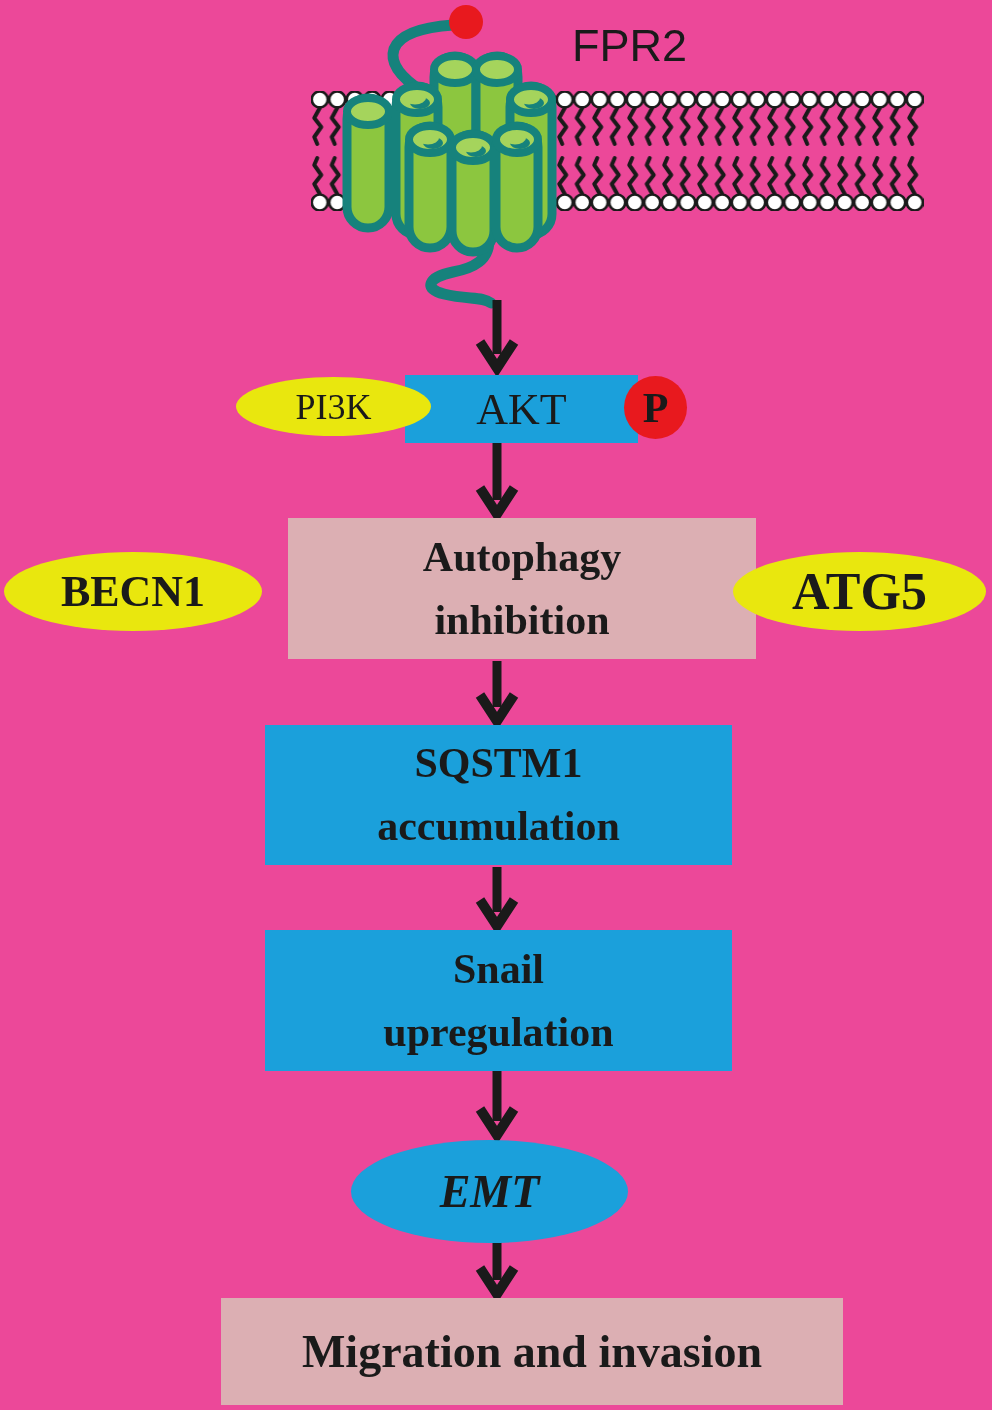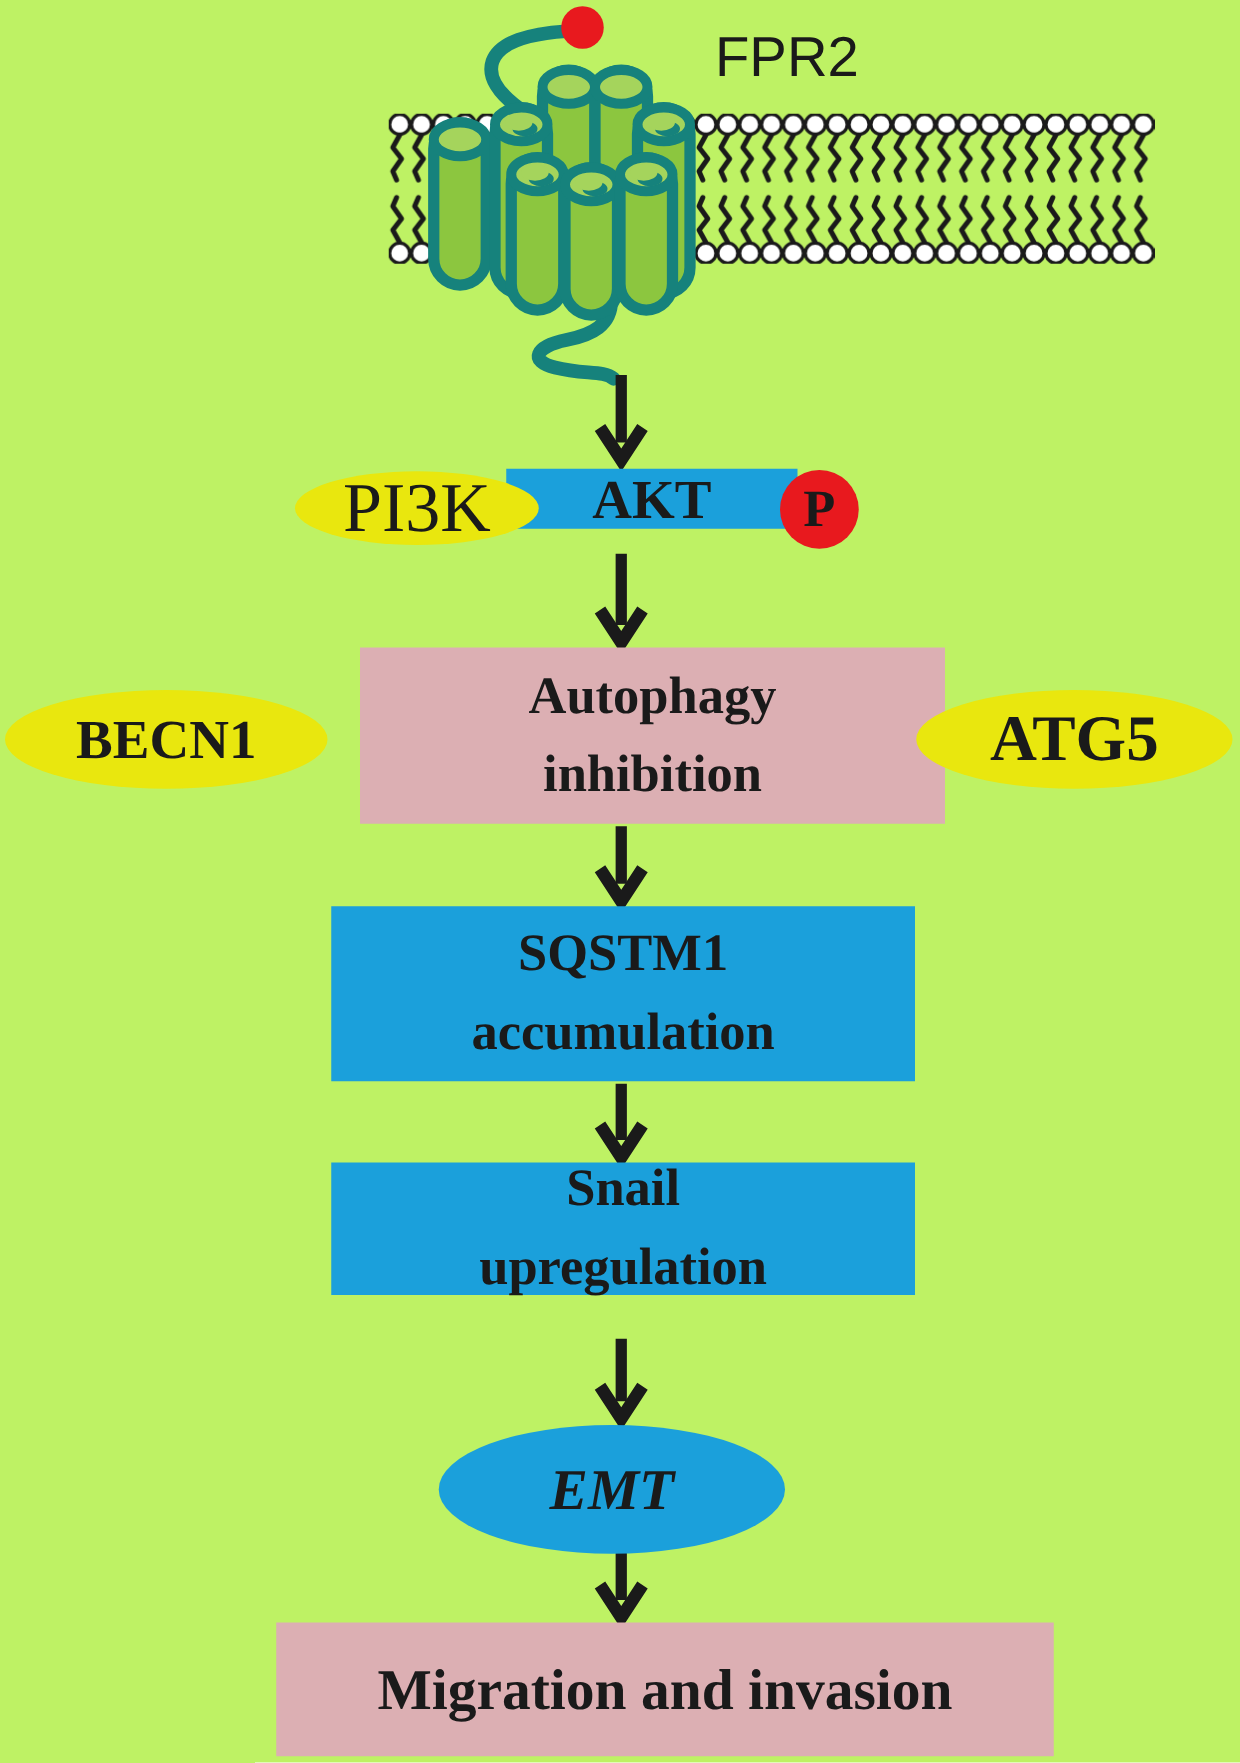--- a/index.html
+++ b/index.html
@@ -7,47 +7,47 @@
     --c-pink:#DCAFB3;
     --c-yellow:#E9E70E;
     --c-red:#E8191E;
     --c-teal:#16827C;
     --c-green:#8CC63F;
     --c-greenlight:#A5D45C;
     --c-ink:#1A1A1A;
   }
   html,body{margin:0;padding:0;background:#ffffff;}
   .stage{
-    position:relative;width:992px;height:1410px;background:#bef264;
+    position:relative;width:992px;height:1410px;background:#ec4899;
     overflow:hidden;font-family:"Liberation Serif",serif;color:var(--c-ink);
   }
   .art{position:absolute;left:0;top:0;width:992px;height:1410px;}
   .label-fpr2{
     position:absolute;left:572px;top:20px;font-family:"Liberation Sans",sans-serif;
     font-size:45px;font-weight:400;color:var(--c-ink);
   }
   .node{
     position:absolute;display:flex;align-items:center;justify-content:center;
     text-align:center;color:var(--c-ink);
   }
   .node .txt{display:block;width:100%;text-align:center;white-space:pre-line;}
   .ellipse{border-radius:50%;}
   .blue{background:var(--c-blue);}
   .pink{background:var(--c-pink);}
   .yellow{background:var(--c-yellow);}
   .red{background:var(--c-red);}
   .bold{font-weight:700;}
-  .n-pi3k{left:236px;top:377px;width:195px;height:59px;font-size:56px;font-weight:400;z-index:3;}
-  .n-akt{left:405px;top:375px;width:233px;height:48px;font-size:44px;font-weight:700;z-index:2;}
+  .n-pi3k{left:236px;top:377px;width:195px;height:59px;font-size:36px;font-weight:400;z-index:3;}
+  .n-akt{left:405px;top:375px;width:233px;height:68px;font-size:44px;font-weight:400;z-index:2;}
   .n-p{left:624px;top:376px;width:63px;height:63px;font-size:42px;z-index:3;}
   .n-autophagy{left:264px;top:518px;width:468px;height:141px;font-size:42px;line-height:1.5;margin-left:24px;}
   .n-becn1{left:4px;top:552px;width:258px;height:79px;font-size:44px;justify-content:flex-end;}
   .n-atg5{left:733px;top:552px;width:253px;height:79px;font-size:52px;}
   .n-sqstm1{left:265px;top:725px;width:467px;height:140px;font-size:42px;line-height:1.5;}
-  .n-snail{left:265px;top:930px;width:467px;height:106px;font-size:42px;line-height:1.5;}
+  .n-snail{left:265px;top:930px;width:467px;height:141px;font-size:42px;line-height:1.5;}
   .n-emt{left:351px;top:1140px;width:277px;height:103px;font-size:46px;font-style:italic;}
   .n-migration{left:221px;top:1298px;width:622px;height:107px;font-size:46px;}
 </style>
 </head>
 <body>
 
 <div class="stage">
 
   <svg class="art" viewBox="0 0 992 1410" aria-hidden="true">
     <defs>

